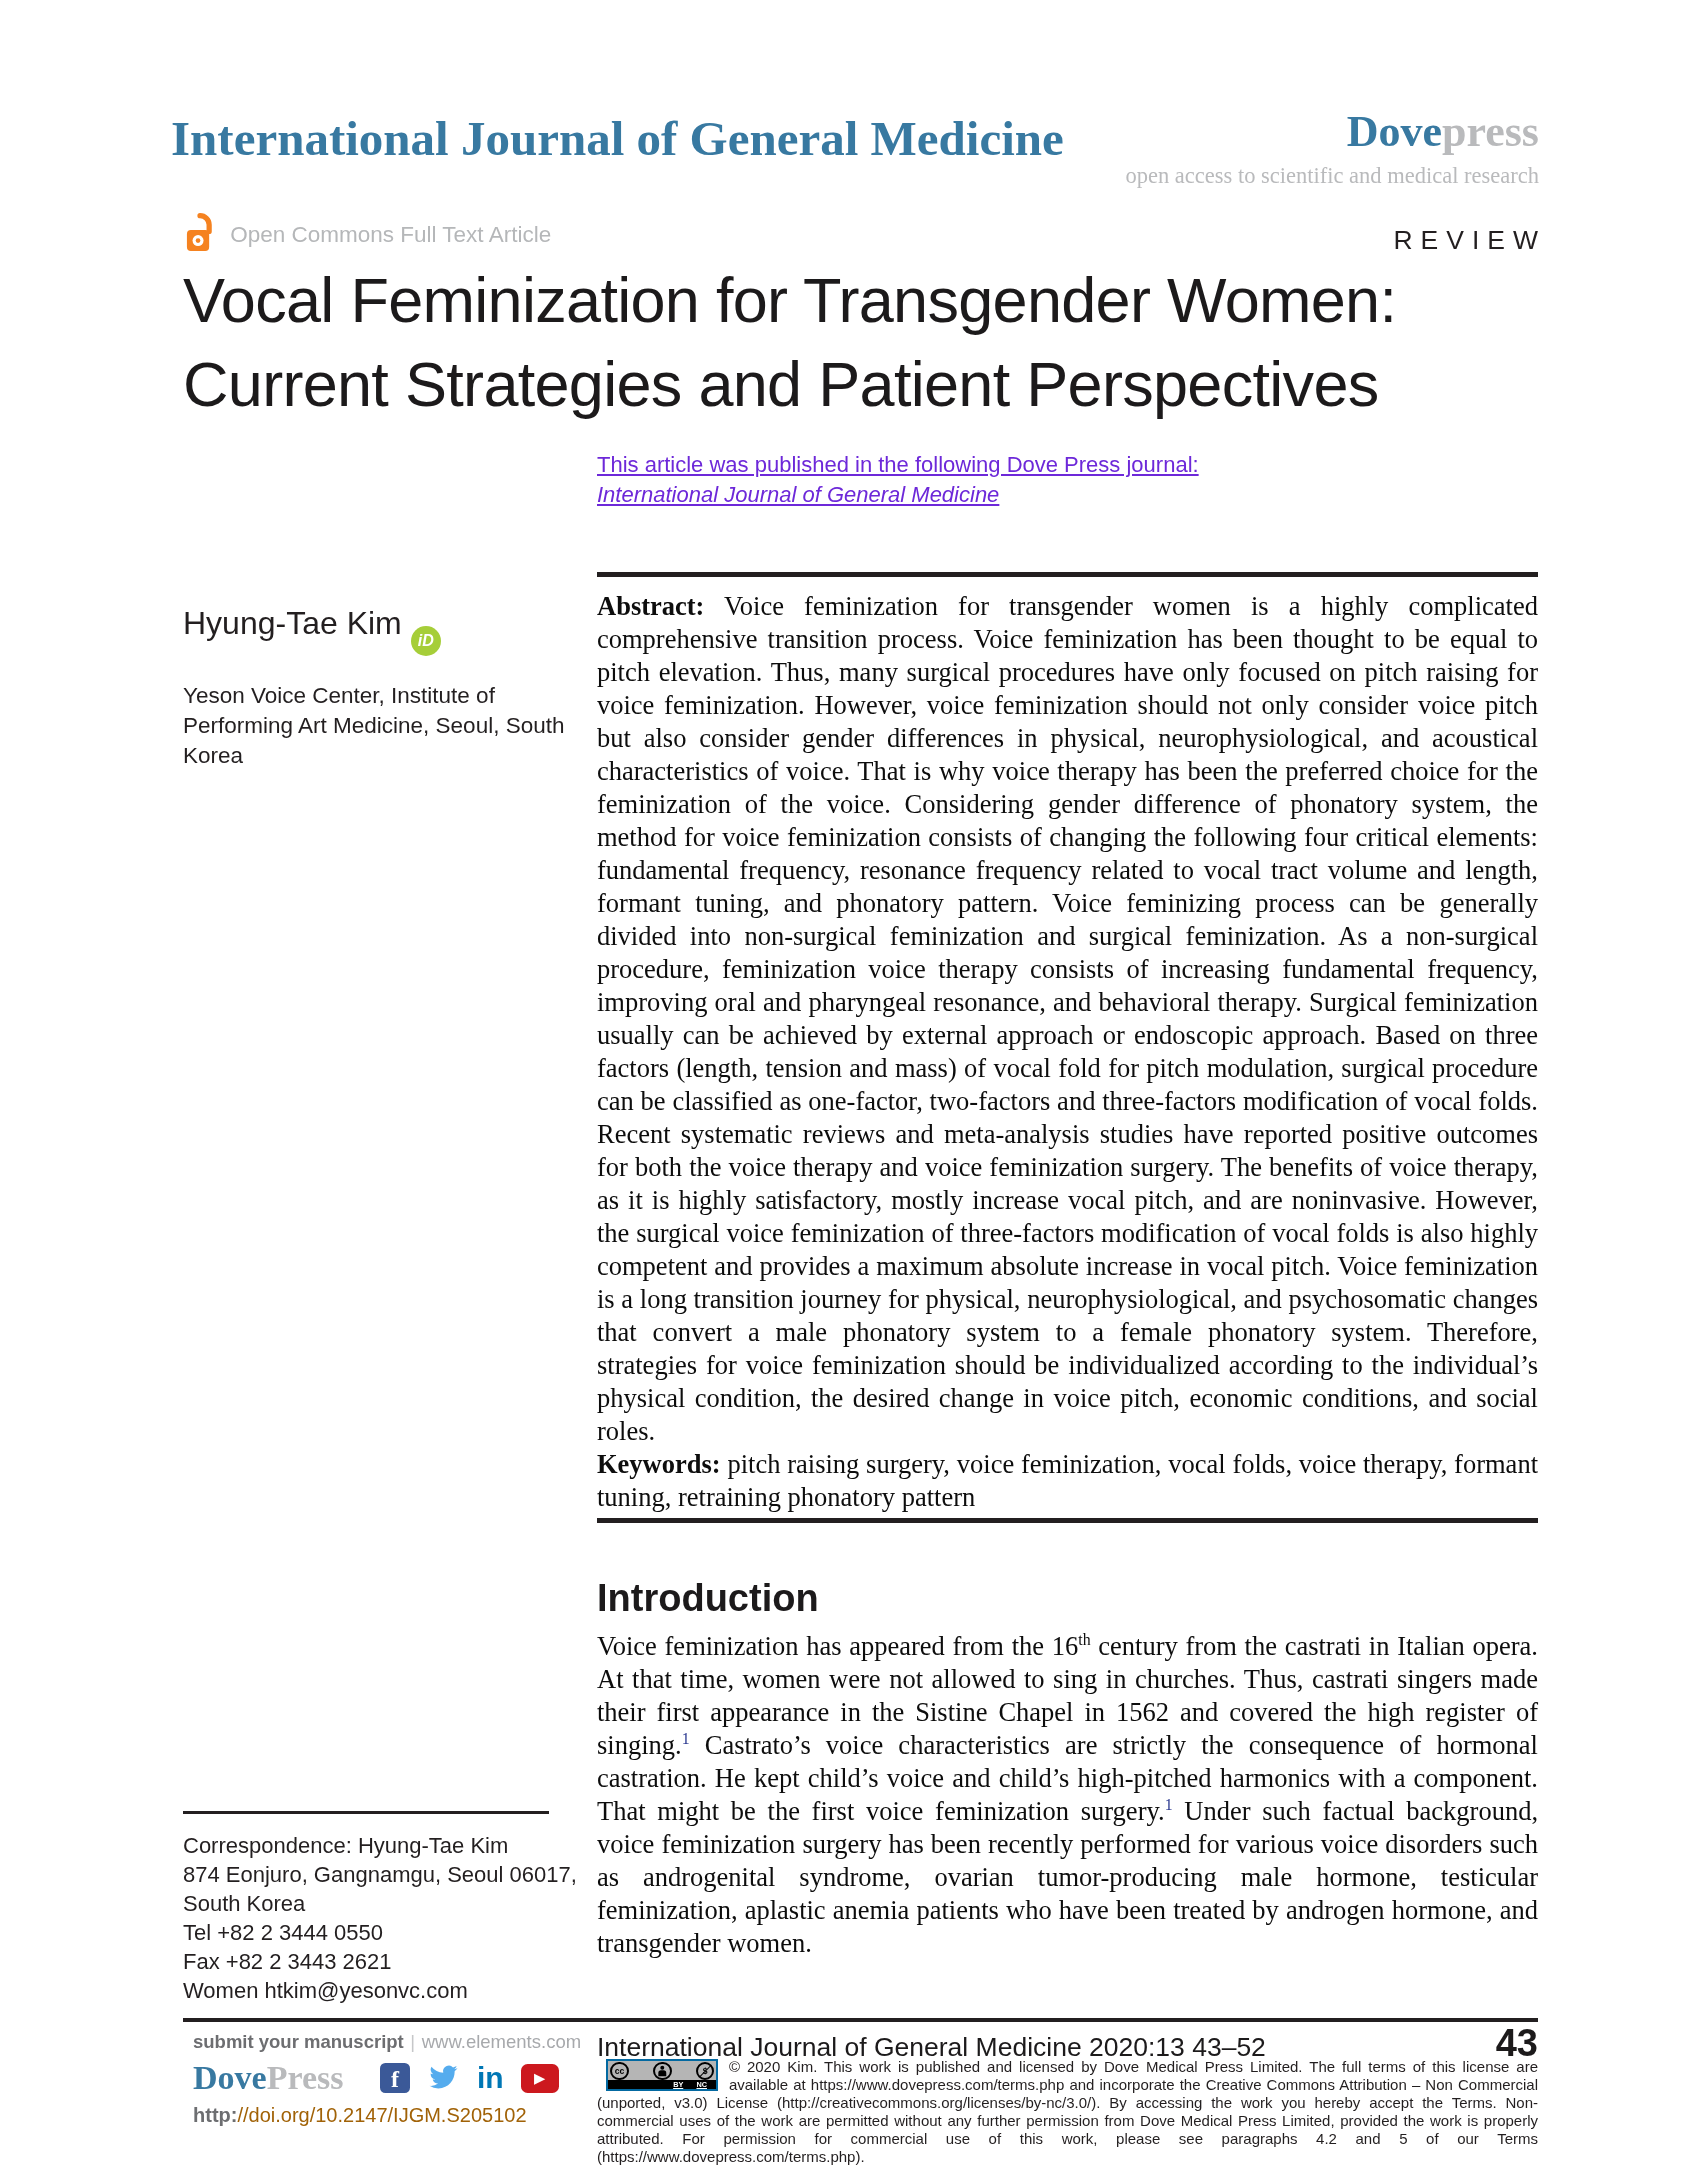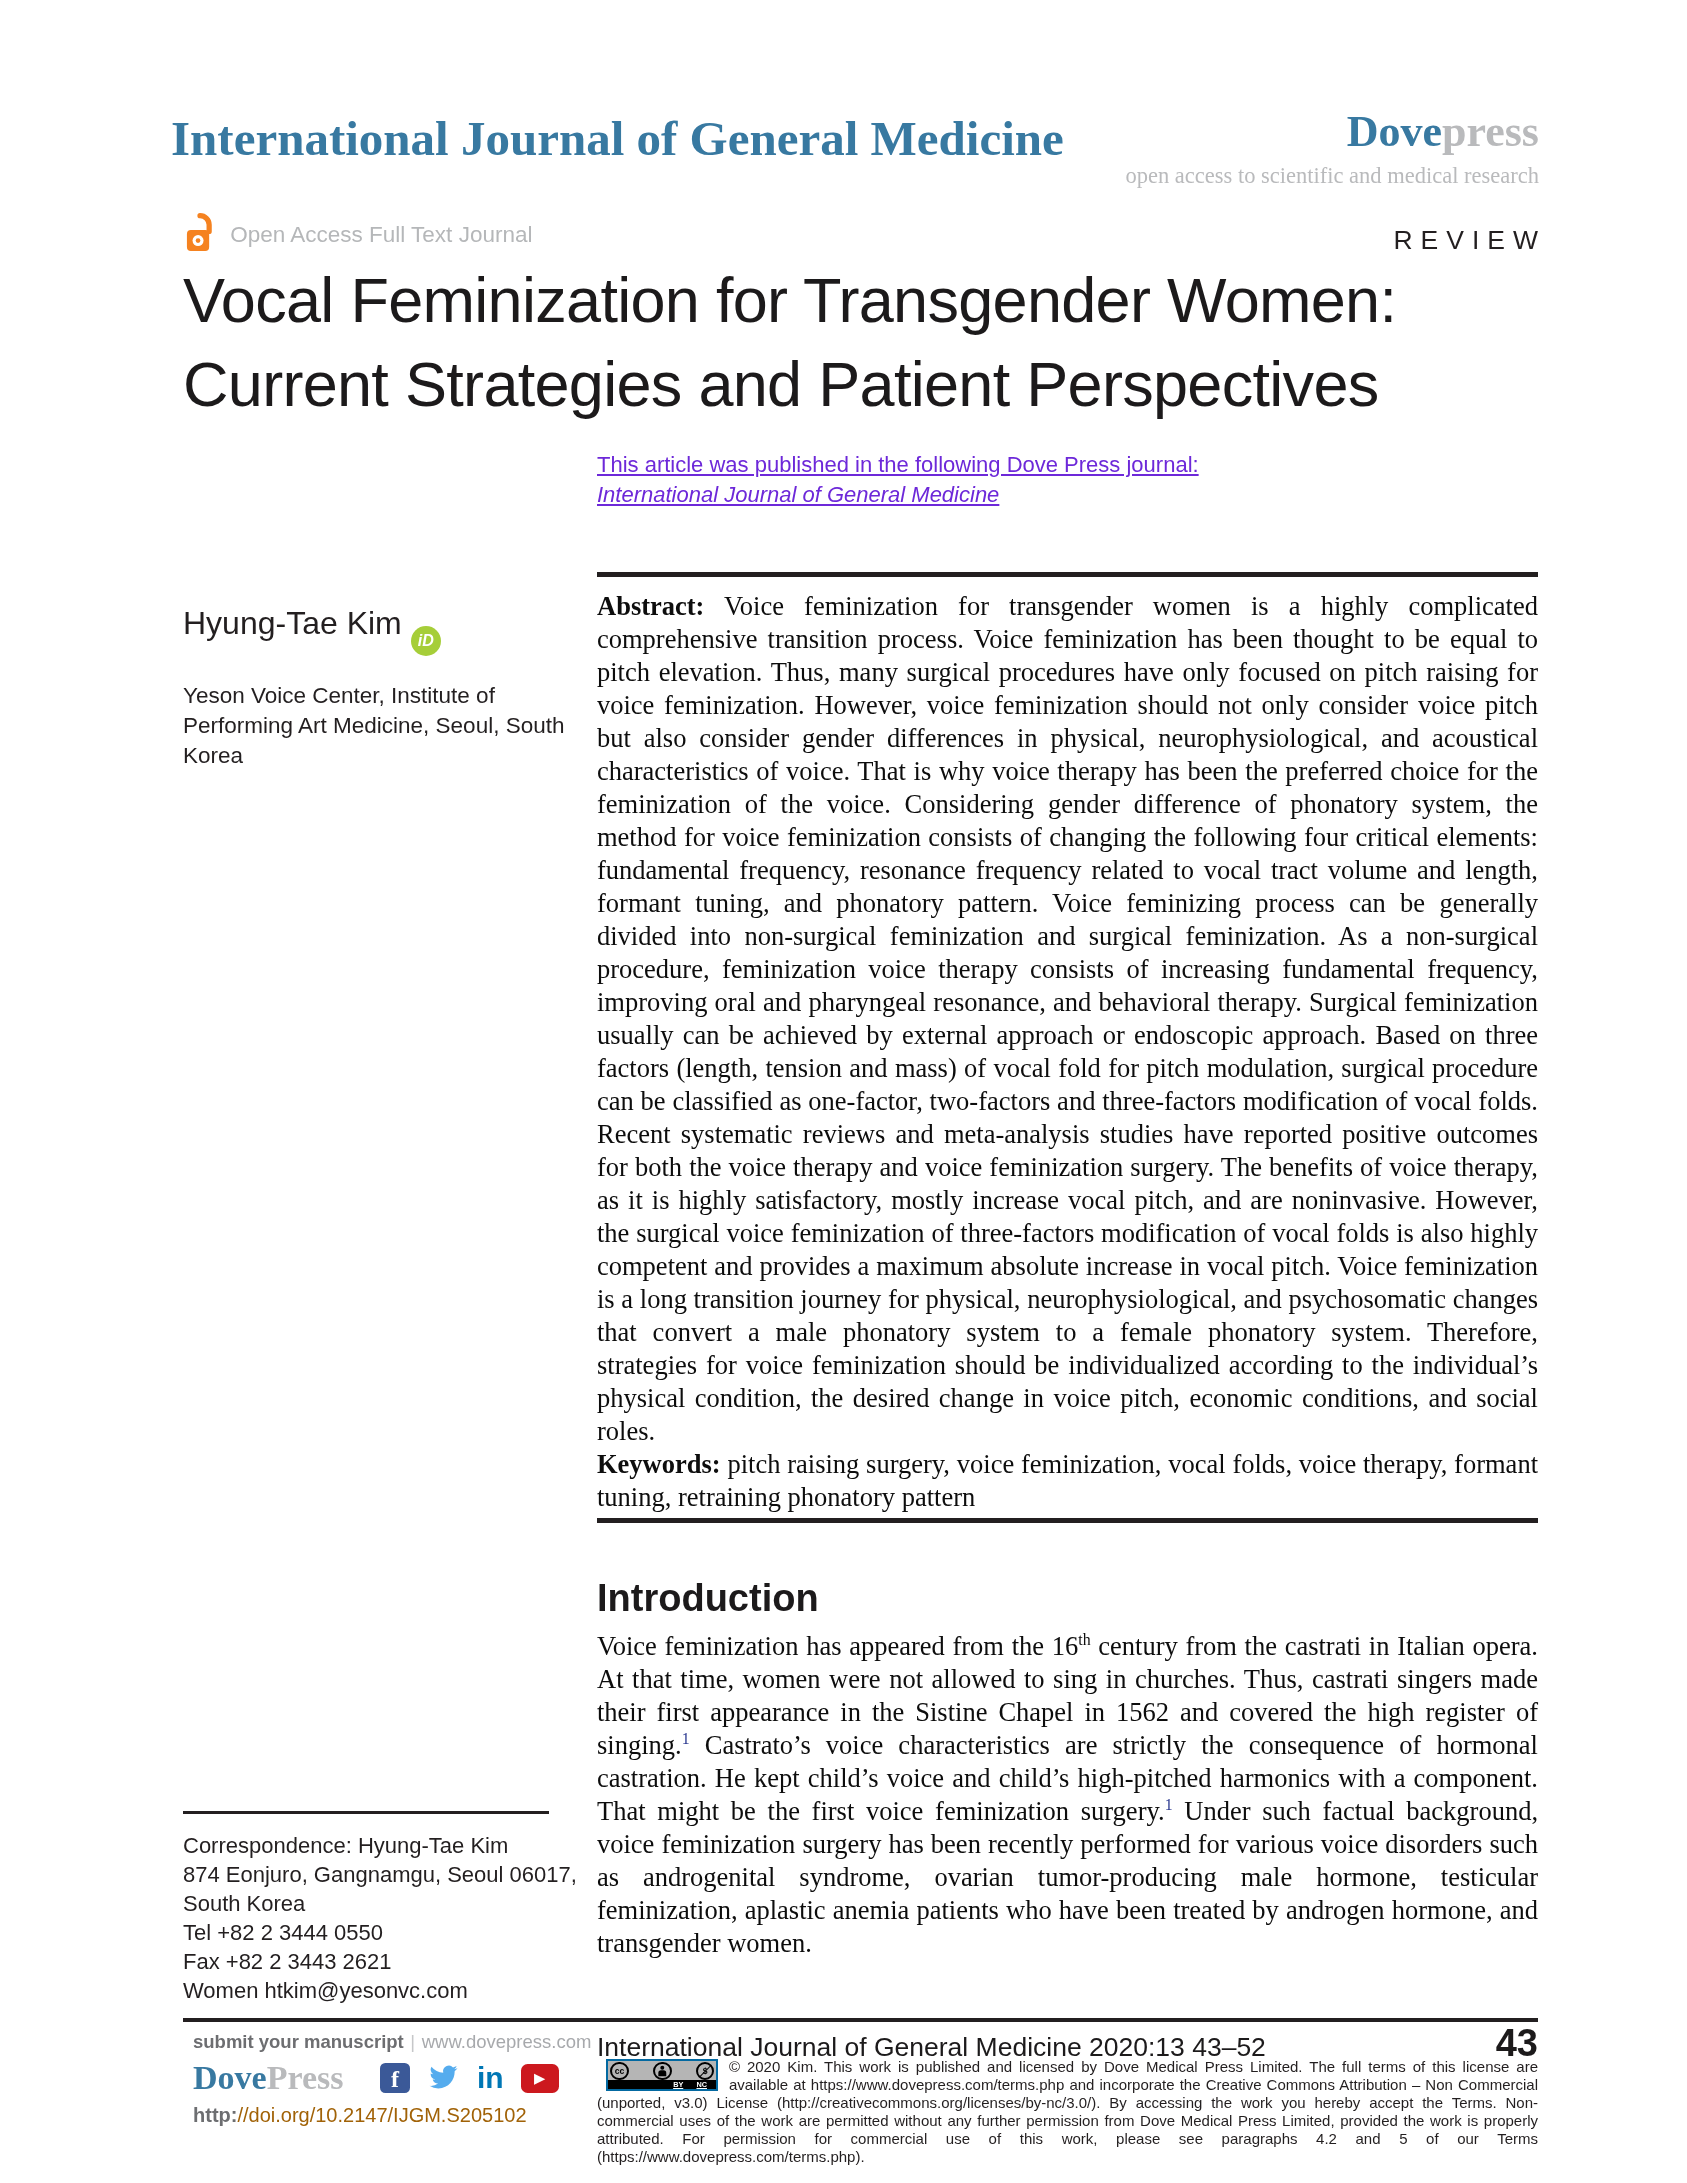--- a/index.html
+++ b/index.html
@@ -83,21 +83,21 @@
 
   <div class="openaccess">
     <span>
       <svg width="34" height="42" viewBox="0 0 26 32">
         <path d="M13 2 a7 7 0 0 1 7 7 v5" fill="none" stroke="#f58220" stroke-width="4" stroke-linecap="round"></path>
         <rect x="3" y="13" width="17" height="16" rx="3" fill="#f58220"></rect>
         <circle cx="11.5" cy="21" r="4.2" fill="#fff"></circle>
         <circle cx="11.5" cy="21" r="1.8" fill="#f58220"></circle>
       </svg>
     </span>
-    <span class="oa-text">Open Access Full Text Journal</span>
+    <span class="oa-text">Open Commons Full Text Article</span>
   </div>
   <div class="review-label">REVIEW</div>
 
   <div class="article-title">
     <div>Vocal Feminization for Transgender Women:</div>
     <div>Current Strategies and Patient Perspectives</div>
   </div>
 
   <div class="pub-note">
     <div>This article was published in the following Dove Press journal:</div>
@@ -127,21 +127,21 @@
 
   <div class="corr-block">
     <div>Correspondence: Hyung-Tae Kim</div>
     <div>874 Eonjuro, Gangnamgu, Seoul 06017,</div>
     <div>South Korea</div>
     <div>Tel +82 2 3444 0550</div>
     <div>Fax +82 2 3443 2621</div>
     <div>Women htkim@yesonvc.com</div>
   </div>
 
-  <div class="submit-line"><span>submit your manuscript</span><span class="sep">|</span><span class="submit-url">www.dovepress.com</span></div>
+  <div class="submit-line"><span>submit your manuscript</span><span class="sep">|</span><span class="submit-url">www.elements.com</span></div>
   <div class="footer-logo"><span>Dove</span><span class="press">Press</span></div>
   <div class="social-row">
     <div class="icon-fb">f</div>
     <div>
       <svg width="33" height="28" viewBox="0 0 24 24">
           <path fill="#55acee" d="M23.953 4.57a10 10 0 01-2.825.775 4.958 4.958 0 002.163-2.723 9.99 9.99 0 01-3.127 1.195 4.92 4.92 0 00-8.384 4.482A13.978 13.978 0 011.671 3.149a4.93 4.93 0 001.523 6.574 4.903 4.903 0 01-2.229-.616v.061a4.923 4.923 0 003.946 4.827 4.996 4.996 0 01-2.212.085 4.937 4.937 0 004.604 3.417A9.868 9.868 0 010 19.54a13.94 13.94 0 007.548 2.212c9.057 0 14.009-7.496 14.009-13.986 0-.21 0-.423-.015-.637A9.936 9.936 0 0024 4.59z"></path>
         </svg>
     </div>
     <div class="icon-li">in</div>
     <div class="icon-yt">▶</div>

